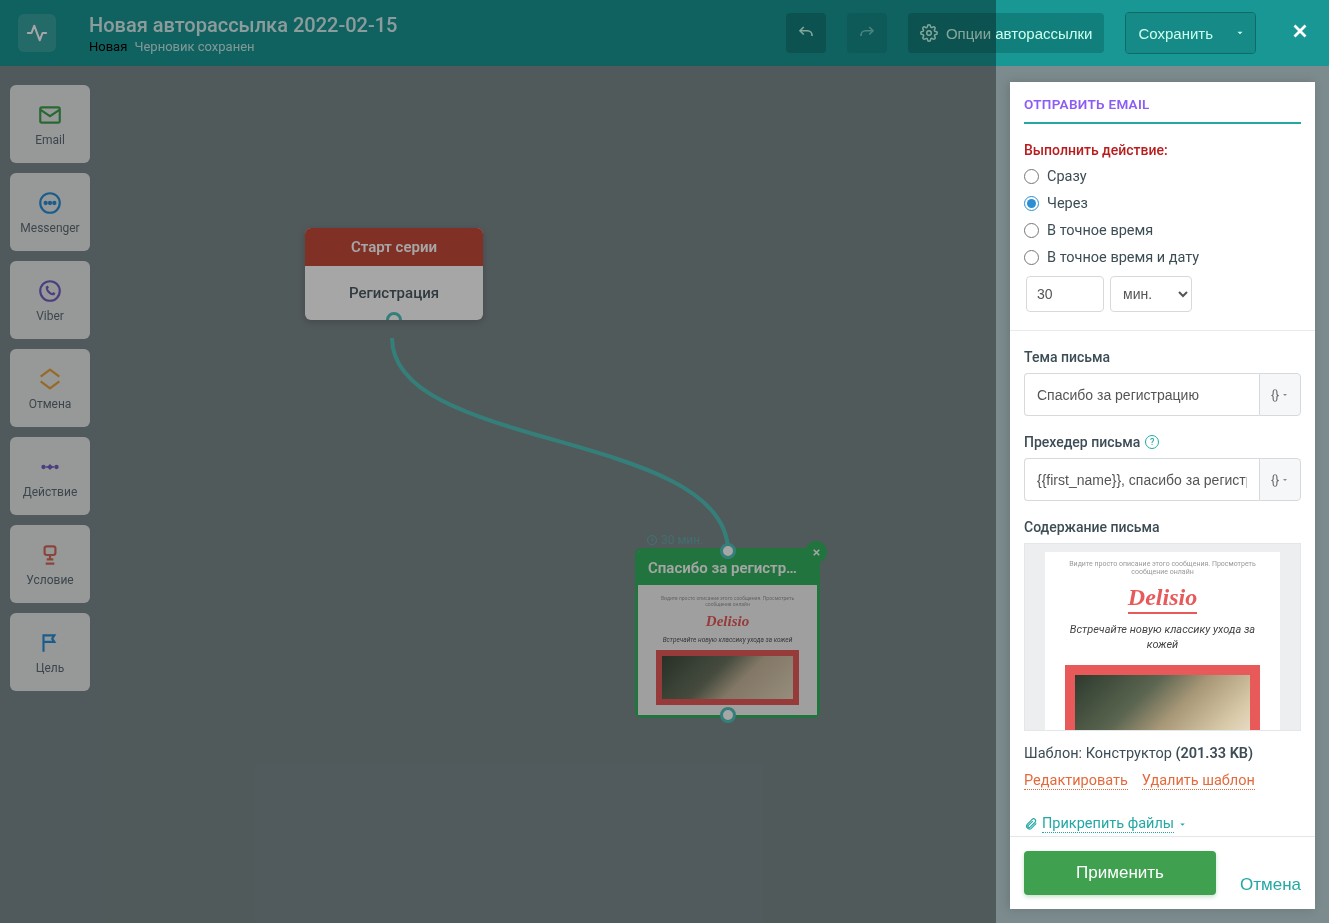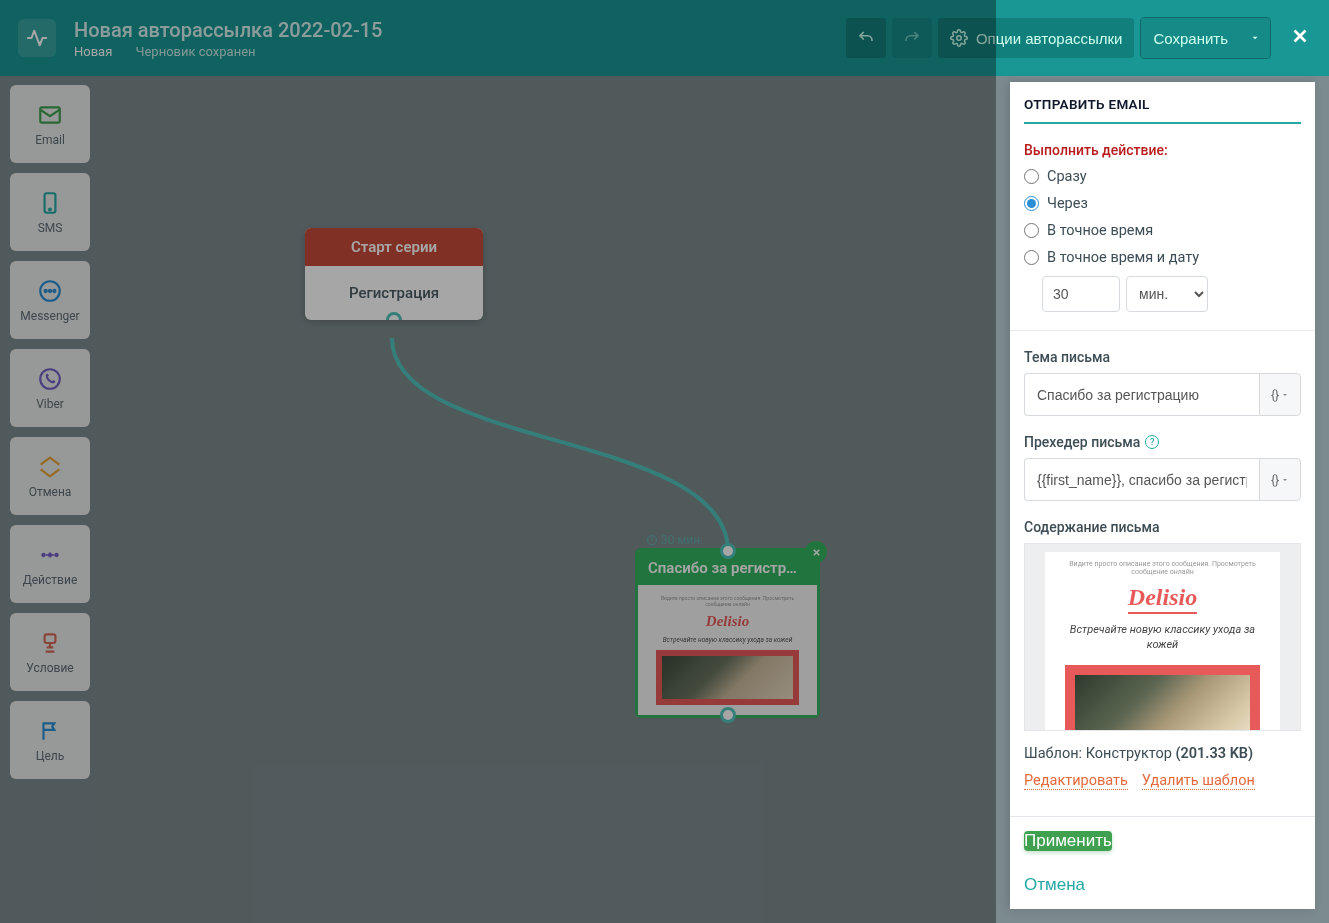--- a/index.html
+++ b/index.html
@@ -2,27 +2,27 @@
 <html><head>
 <meta charset="utf-8">
 <style>
 * { box-sizing: border-box; margin: 0; padding: 0; }
 body { font-family: -apple-system, BlinkMacSystemFont, "Segoe UI", Roboto, Arial, sans-serif; background: #7c8b8e; width: 1329px; height: 923px; overflow: hidden; position: relative; }
 
 
 .dimmer { position: absolute; left: 0; top: 0; width: 996px; height: 923px; background: rgba(0,0,0,0.35); z-index: 50; pointer-events: none; }
 
 
-.header { position: absolute; top:0; left:0; right:0; height: 76px; background: #199794; display:flex; align-items:center; padding: 17px 18px; z-index:10; }
+.header { position: absolute; top:0; left:0; right:0; height: 66px; background: #199794; display:flex; align-items:center; padding: 17px 18px; z-index:10;gap:15px; }
 .header-logo { width: 38px; height:38px; background:#fff2; border-radius:6px; display:flex; align-items:center; justify-content:center; margin-right:18px; }
 .header-logo svg { stroke:#fff; }
 .header-titles { flex:1; color:#c6e9e7; }
 .header-title { font-size:20px; font-weight:500; color:#d7efee; margin-bottom:2px; }
 .header-sub { font-size:13px; }
-.header-sub .new-tag { color:#ffffff; margin-right:20px; }
+.header-sub .new-tag { color:#000000; margin-right:4px; }
 .hbtn { height:40px; background:#117f7c; border:none; color:#cfe; border-radius:4px; margin-left:6px; display:inline-flex; align-items:center; justify-content:center; padding:0 12px; font-size:15px; cursor:pointer; }
 .hbtn.icon { width:40px; padding:0; }
 .hbtn.options { background:#117f7c; gap:8px; }
 .hbtn.save { background:#158a87; border:1px solid #0e6a68; }
 .hbtn.save-split { border-left:1px solid #0e6a68; width:30px; padding:0; }
 .save-group { display:flex; border:1px solid #0e6a68; border-radius:4px; overflow:hidden; margin-left:6px; }
 .save-group .hbtn { margin:0; border-radius:0; border:none; }
 .close-x { margin-left:18px; color:#fff; font-size:26px; cursor:pointer; }
 
 
@@ -56,25 +56,25 @@
 .mini-prev { padding:10px 18px; text-align:center; }
 .mini-prev .hint { font-size:5px; color:#999; margin-bottom:6px; }
 .mini-prev .brand { font-family: Georgia, serif; font-style:italic; color:#e85a5a; font-size:15px; font-weight:bold; }
 .mini-prev .tag { font-size:6.5px; color:#555; font-style:italic; margin:6px 0; line-height:1.3; }
 .mini-prev .img { background:#e85a5a; height:55px; padding:6px; }
 .mini-prev .img-inner { background: linear-gradient(135deg, #3d4a3d 0%, #6b7560 40%, #c9b89d 60%, #e8d9c0 100%); height:100%; }
 
 
 .panel { position:absolute; right:14px; top:82px; bottom:14px; width:305px; background:#fff; z-index:100; box-shadow: -2px 0 10px rgba(0,0,0,0.15); display:flex; flex-direction:column; }
 .panel-body { flex:1; overflow-y:auto; padding:14px; }
-.panel-title { color:#0f172a; font-size:13.5px; font-weight:600; letter-spacing:0.3px; padding-bottom:10px; border-bottom:2px solid #23a8a4; margin-bottom:18px; }
+.panel-title { color:#8b5cf6; font-size:13.5px; font-weight:600; letter-spacing:0.3px; padding-bottom:10px; border-bottom:2px solid #23a8a4; margin-bottom:18px; }
 .panel-label { font-size:14px; color:#b91c1c; font-weight:500; margin-bottom:10px; }
 .radio-row { display:flex; align-items:center; gap:8px; margin-bottom:10px; font-size:14.5px; color:#3d4d55; }
 .radio-row input { width:15px; height:15px; accent-color:#2a8fd4; }
-.delay-inputs { display:flex; gap:6px; margin-left:18px; margin-top:6px; margin-bottom:18px; }
+.delay-inputs { display:flex; gap:6px; margin-left:2px; margin-top:6px; margin-bottom:18px; }
 .delay-inputs input { width:78px; height:36px; border:1px solid #d6dadd; border-radius:4px; padding:0 10px; font-size:14px; color:#555; }
 .delay-inputs select { width:82px; height:36px; border:1px solid #d6dadd; border-radius:4px; padding:0 8px; font-size:14px; color:#555; background:#fff; }
 
 .sep { height:1px; background:#e8ebed; margin:18px -14px; }
 
 .field-group { margin-bottom:18px; }
 .field-label { font-size:14px; color:#3d4d55; font-weight:500; margin-bottom:8px; display:flex; align-items:center; gap:5px; }
 .help-ic { width:14px; height:14px; border:1px solid #23a8a4; border-radius:50%; display:inline-flex; align-items:center; justify-content:center; font-size:9px; color:#23a8a4; }
 .input-wrap { display:flex; }
 .input-wrap input { flex:1; height:43px; border:1px solid #d6dadd; border-right:none; border-radius:4px 0 0 4px; padding:0 12px; font-size:14px; color:#555; }
@@ -91,21 +91,21 @@
 
 .template-row { margin-top:14px; font-size:14.5px; color:#3d4d55; }
 .template-row .size { font-weight:600; }
 .template-links { margin-top:8px; }
 .template-links a { color:#e46a3c; font-size:14.5px; text-decoration:none; border-bottom:1px dotted #e46a3c; margin-right:10px; cursor:pointer; }
 
 .attach-row { margin-top:26px; color:#23a8a4; font-size:14.5px; display:flex; align-items:center; gap:4px; }
 .attach-row a { color:#23a8a4; text-decoration:none; border-bottom:1px dotted #23a8a4; cursor:pointer; }
 
 
-.panel-footer { border-top:1px solid #e4e7e9; padding:14px; display:flex; align-items:flex-start; gap:24px; background:#fff;flex-direction:column; }
+.panel-footer { border-top:1px solid #e4e7e9; padding:14px; display:flex; align-items:flex-end; gap:24px; background:#fff; }
 .btn-apply { flex:1; height:44px; background:#3fa04f; color:#fff; border:none; border-radius:4px; font-size:17px; font-weight:500; cursor:pointer; box-shadow:0 2px 4px rgba(63,160,79,0.3); }
 .btn-cancel { color:#23a8a4; font-size:17px; background:none; border:none; cursor:pointer; }
 
 </style>
 </head>
 <body>
 
 <div class="header">
   <div class="header-logo">
     <svg width="22" height="22" viewBox="0 0 24 24" fill="none">
@@ -155,29 +155,20 @@
 
 <div class="sidebar">
   <div class="sb-item">
     <div class="icon">
         <svg width="26" height="26" viewBox="0 0 24 24" fill="none" stroke="#3fa04f" stroke-width="2">
           <rect x="3" y="5" width="18" height="14" rx="1.5"></rect>
           <path d="M3 7l9 6 9-6"></path>
         </svg>
       </div>
     <div class="lbl">Email</div>
-  </div>
-  <div class="sb-item">
-    <div class="icon">
-        <svg width="26" height="26" viewBox="0 0 24 24" fill="none" stroke="#23a8a4" stroke-width="2">
-          <rect x="7" y="3" width="10" height="18" rx="2"></rect>
-          <circle cx="12" cy="18" r="0.8" fill="#23a8a4"></circle>
-        </svg>
-      </div>
-    <div class="lbl">SMS</div>
   </div>
   <div class="sb-item">
     <div class="icon">
         <svg width="26" height="26" viewBox="0 0 24 24" fill="none" stroke="#2a8fd4" stroke-width="2">
           <circle cx="12" cy="12" r="9"></circle>
           <circle cx="8" cy="12" r="1" fill="#2a8fd4"></circle>
           <circle cx="12" cy="12" r="1" fill="#2a8fd4"></circle>
           <circle cx="16" cy="12" r="1" fill="#2a8fd4"></circle>
         </svg>
       </div>

